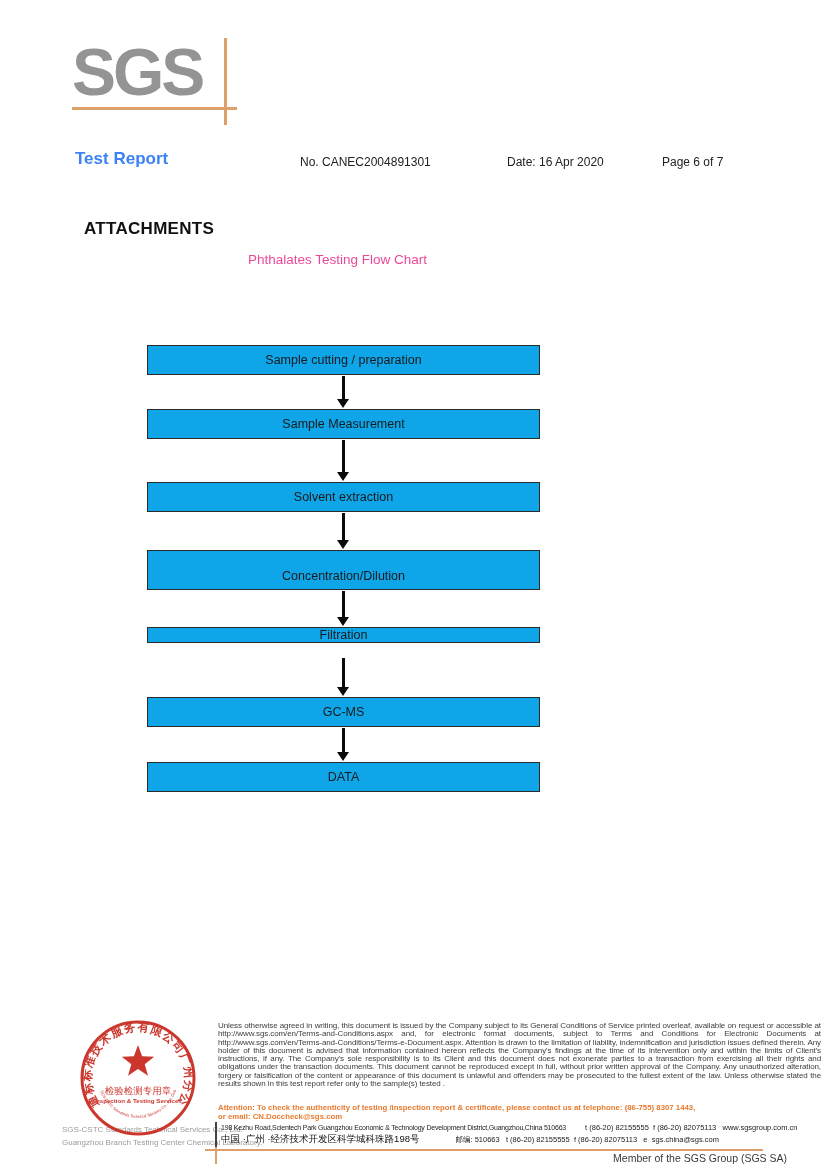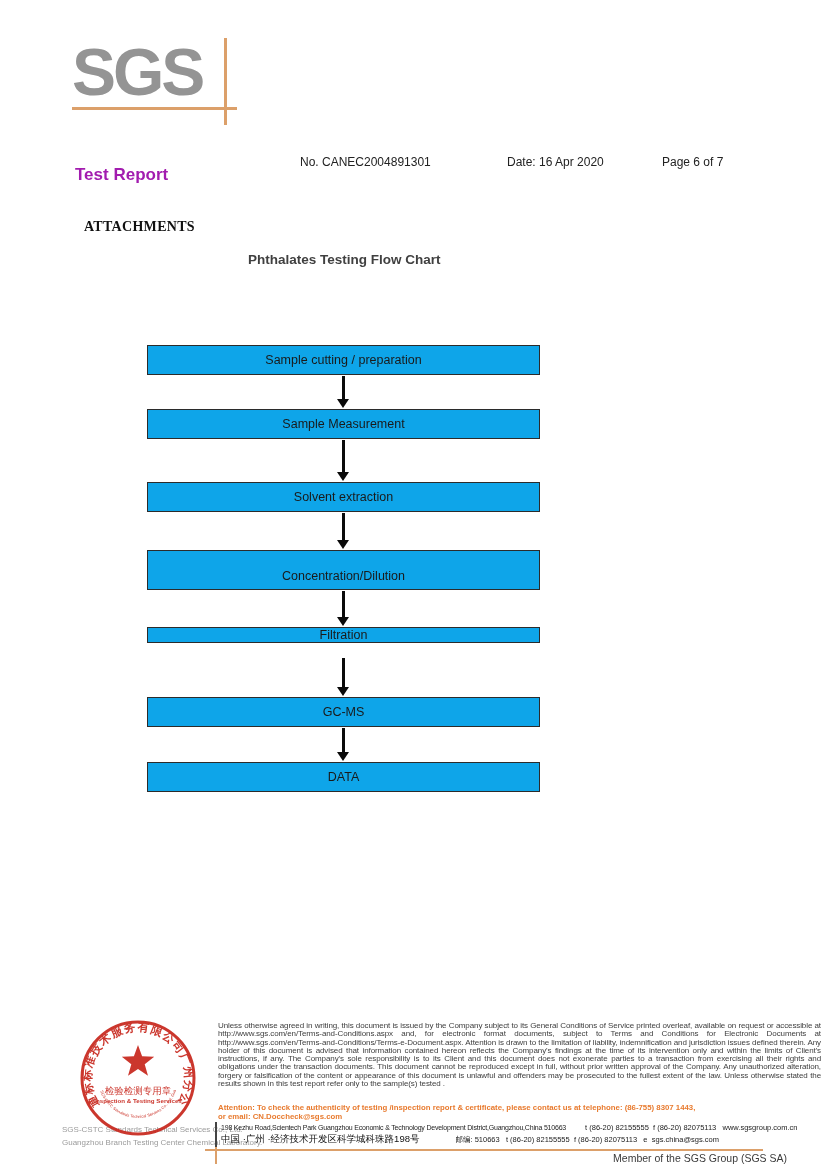--- a/index.html
+++ b/index.html
@@ -10,27 +10,27 @@
   
   .logo { position: absolute; left: 72px; top: 30px; width: 170px; height: 90px;
           color: var(--logo_gray, #949494); font-size: 66px; font-weight: 900;
           letter-spacing: -3px; line-height: 84px; }
   .logo-underline { position: absolute; left: 72px; top: 107px; width: 165px; height: 2.5px;
           background: var(--accent_orange, #dca06a); }
   .logo-crossline { position: absolute; left: 224px; top: 38px; width: 2.5px; height: 87px;
           background: var(--accent_orange, #dca06a); }
 
   
-  .hdr-title { position: absolute; left: 75px; top: 165px; font-size: 17px; font-weight: bold; color: #a21caf; }
+  .hdr-title { position: absolute; left: 75px; top: 149px; font-size: 17px; font-weight: bold; color: #3b82f6; }
   .hdr-no    { position: absolute; left: 300px; top: 155px; font-size: 12px; color: #222; }
   .hdr-date  { position: absolute; left: 507px; top: 155px; font-size: 12px; color: #222; }
   .hdr-page  { position: absolute; left: 662px; top: 155px; font-size: 12px; color: #222; }
 
-  .attachments { position: absolute; left: 84px; top: 219px; font-size: 14px; font-weight: bold; color: #111; letter-spacing: 0.3px; font-family: Liberation Serif, serif; }
-  .chart-title { position: absolute; left: 248px; top: 252px; font-size: 13.5px; font-weight: bold; color: #404040; }
+  .attachments { position: absolute; left: 84px; top: 219px; font-size: 17px; font-weight: bold; color: #111; letter-spacing: 0.3px; }
+  .chart-title { position: absolute; left: 248px; top: 252px; font-size: 13.5px; font-weight: normal; color: #ec4899; }
 
   
   .fbox { position: absolute; left: 147px; width: 393px; border: 1.4px solid #2b2b2b;
           display: flex; align-items: center; justify-content: center;
           font-size: 12.5px; color: #1a1a1a; background: #0ea5e9; }
   .fb1 { top: 345px; height: 30px; }
   .fb2 { top: 409px; height: 30px; }
   .fb3 { top: 482px; height: 30px; }
   .fb4 { top: 550px; height: 40px; align-items: flex-end; padding-bottom: 6px; }
   .fb5 { top: 627px; height: 16px; }

